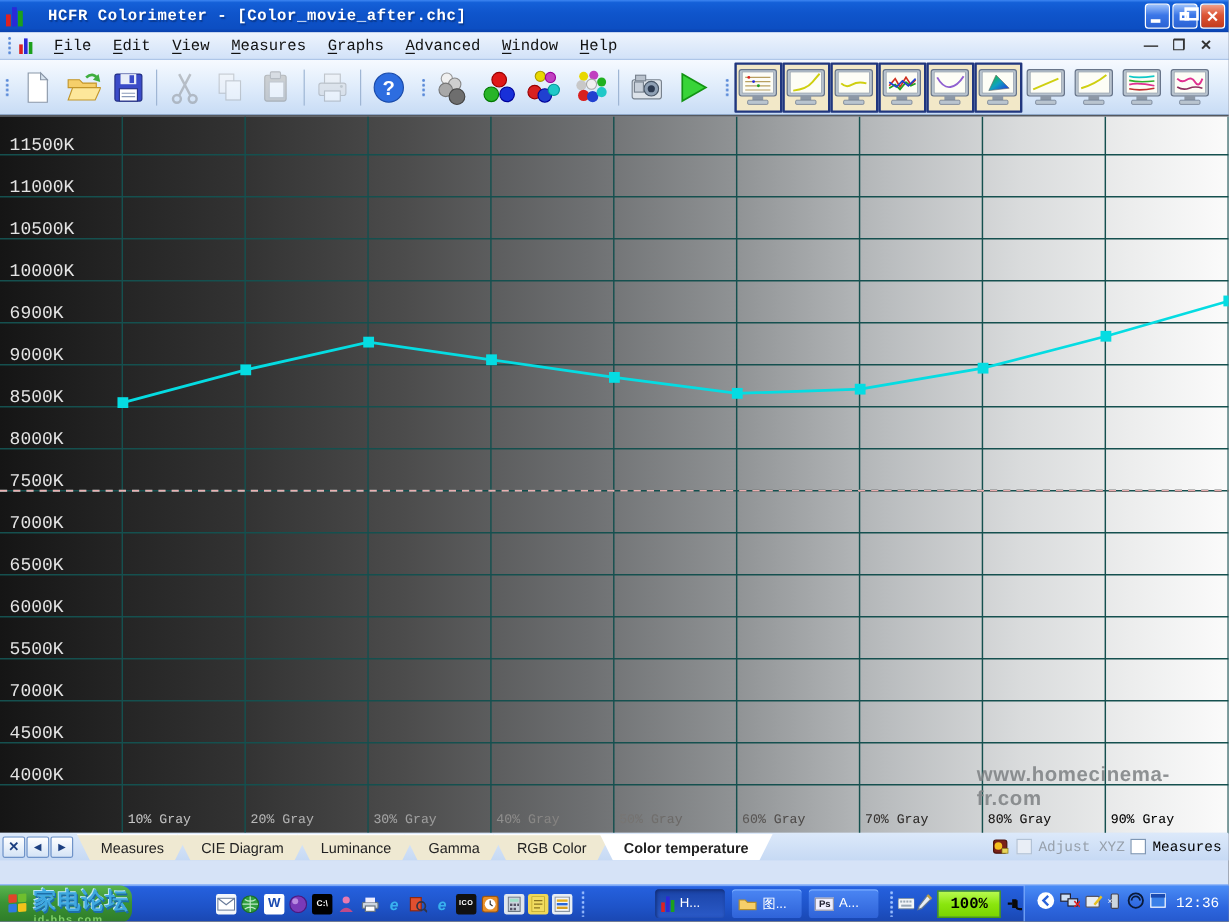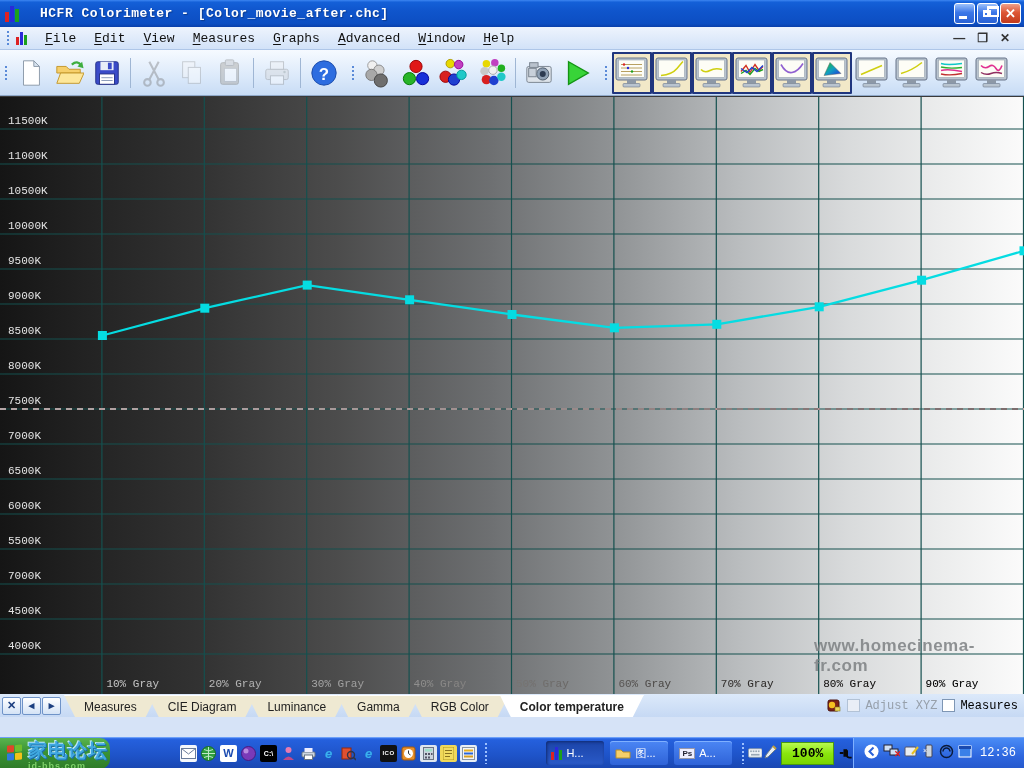--- a/index.html
+++ b/index.html
@@ -53,21 +53,21 @@
   .vbtn { width:40px; height:42px; display:flex; align-items:center; justify-content:center;
     border:2px solid transparent; border-radius:1px; }
   .vbtn.sel { border-color:#20367e; background:#f2e8c8; }
 
   
   .chart { position:absolute; top:96px; left:0; width:1024px; height:598px;
     border-top:1px solid #3a3a3a;
     background:linear-gradient(to right,#151515 0%,#222 8%,#333 20%,#4c4c4c 33%,
       #6e7072 48%,#909395 60%,#b9bcbe 72%,#d9dbdc 83%,#eceded 92%,#fbfbfb 100%); }
   .chart svg { position:absolute; inset:0; }
-  .ylab { position:absolute; left:8px; height:13px; font-size:11px; line-height:13px;
+  .ylab { position:absolute; left:8px; height:13px; font-size:15px; line-height:13px;
     color:#e4e4e4; font-family:"Liberation Mono","DejaVu Sans Mono",monospace; }
   .xlab { position:absolute; top:581px; height:12px; font-size:11px; line-height:12px;
     color:#ededed; mix-blend-mode:difference;
     font-family:"Liberation Mono","DejaVu Sans Mono",monospace; }
   .watermark { position:absolute; left:814px; top:539px; font-size:17px; font-weight:bold;
     color:rgba(125,128,130,.85); letter-spacing:.5px; }
 
   
   .tabrow { position:absolute; top:694px; left:0; width:1024px; height:23px;
     background:linear-gradient(#dce9fa,#c6d9f4); display:flex; align-items:flex-end; }
@@ -478,21 +478,21 @@
         <div class="ylab" style="top: 508px;">4500K</div>
         <div class="ylab" style="top: 473px;">7000K</div>
         <div class="ylab" style="top: 438px;">5500K</div>
         <div class="ylab" style="top: 403px;">6000K</div>
         <div class="ylab" style="top: 368px;">6500K</div>
         <div class="ylab" style="top: 333px;">7000K</div>
         <div class="ylab" style="top: 298px;">7500K</div>
         <div class="ylab" style="top: 263px;">8000K</div>
         <div class="ylab" style="top: 228px;">8500K</div>
         <div class="ylab" style="top: 193px;">9000K</div>
-        <div class="ylab" style="top: 158px;">9500K</div>
+        <div class="ylab" style="top: 158px;">6900K</div>
         <div class="ylab" style="top: 123px;">10000K</div>
         <div class="ylab" style="top: 88px;">10500K</div>
         <div class="ylab" style="top: 53px;">11000K</div>
         <div class="ylab" style="top: 18px;">11500K</div>
         <div class="xlab" style="left: 106.4px;">10% Gray</div>
         <div class="xlab" style="left: 208.8px;">20% Gray</div>
         <div class="xlab" style="left: 311.2px;">30% Gray</div>
         <div class="xlab" style="left: 413.6px;">40% Gray</div>
         <div class="xlab" style="left: 516px;">50% Gray</div>
         <div class="xlab" style="left: 618.4px;">60% Gray</div>

